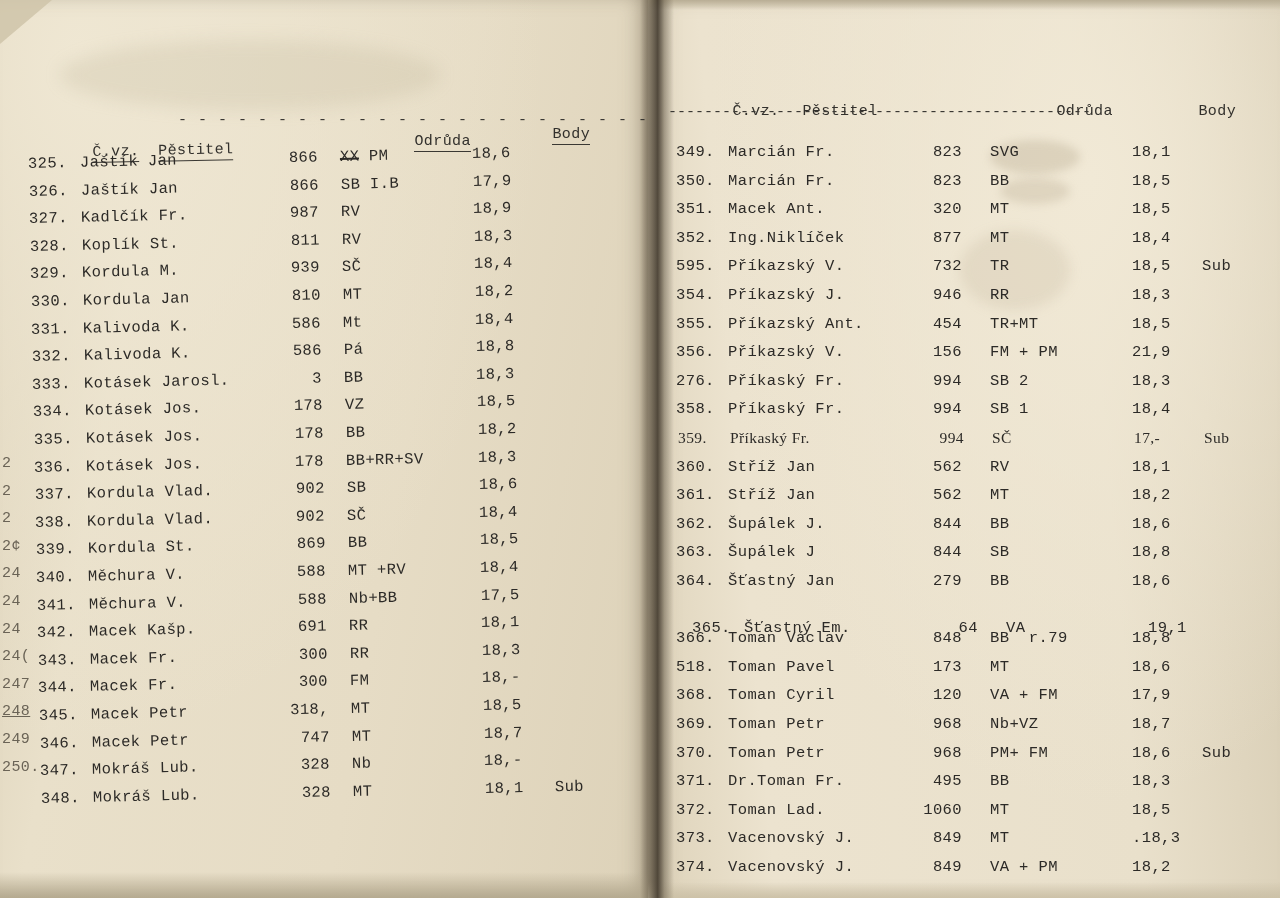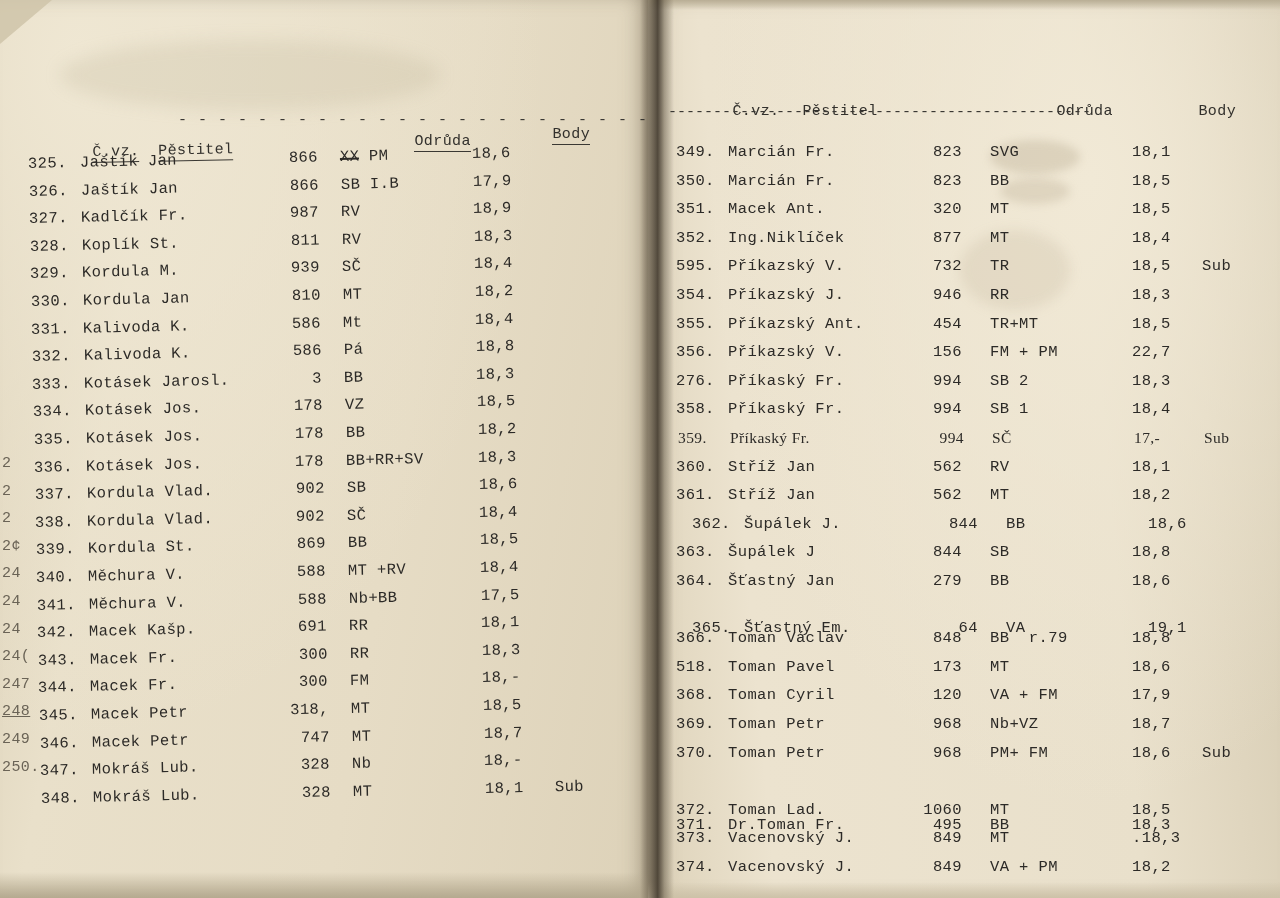--- a/index.html
+++ b/index.html
@@ -254,35 +254,35 @@
     <div class="dashline" style="left:20px;top:104px;letter-spacing:0;">-----------------------------------------------</div>
 
     <div id="rows-right">
         <div class="row" style="left: 28px; top: 138px;"><span class="c-num">349.</span><span class="c-name" style="width:178px">Marcián Fr.</span><span class="c-code" style="width:56px">823</span><span class="c-var" style="width:142px;padding-left:28px">SVG</span><span class="c-pts">18,1</span></div>
         <div class="row" style="left: 28px; top: 166.6px;"><span class="c-num">350.</span><span class="c-name" style="width:178px">Marcián Fr.</span><span class="c-code" style="width:56px">823</span><span class="c-var" style="width:142px;padding-left:28px">BB</span><span class="c-pts">18,5</span></div>
         <div class="row" style="left: 28px; top: 195.2px;"><span class="c-num">351.</span><span class="c-name" style="width:178px">Macek Ant.</span><span class="c-code" style="width:56px">320</span><span class="c-var" style="width:142px;padding-left:28px">MT</span><span class="c-pts">18,5</span></div>
         <div class="row" style="left: 28px; top: 223.8px;"><span class="c-num">352.</span><span class="c-name" style="width:178px">Ing.Niklíček</span><span class="c-code" style="width:56px">877</span><span class="c-var" style="width:142px;padding-left:28px">MT</span><span class="c-pts">18,4</span></div>
         <div class="row" style="left: 28px; top: 252.4px;"><span class="c-num">595.</span><span class="c-name" style="width:178px">Příkazský V.</span><span class="c-code" style="width:56px">732</span><span class="c-var" style="width:142px;padding-left:28px">TR</span><span class="c-pts">18,5</span><span class="c-sub">Sub</span></div>
         <div class="row" style="left: 28px; top: 281px;"><span class="c-num">354.</span><span class="c-name" style="width:178px">Příkazský J.</span><span class="c-code" style="width:56px">946</span><span class="c-var" style="width:142px;padding-left:28px">RR</span><span class="c-pts">18,3</span></div>
         <div class="row" style="left: 28px; top: 309.6px;"><span class="c-num">355.</span><span class="c-name" style="width:178px">Příkazský Ant.</span><span class="c-code" style="width:56px">454</span><span class="c-var" style="width:142px;padding-left:28px">TR+MT</span><span class="c-pts">18,5</span></div>
-        <div class="row" style="left: 28px; top: 338.2px;"><span class="c-num">356.</span><span class="c-name" style="width:178px">Příkazský V.</span><span class="c-code" style="width:56px">156</span><span class="c-var" style="width:142px;padding-left:28px">FM + PM</span><span class="c-pts">22,7</span></div>
+        <div class="row" style="left: 28px; top: 338.2px;"><span class="c-num">356.</span><span class="c-name" style="width:178px">Příkazský V.</span><span class="c-code" style="width:56px">156</span><span class="c-var" style="width:142px;padding-left:28px">FM + PM</span><span class="c-pts">21,9</span></div>
         <div class="row" style="left: 28px; top: 366.8px;"><span class="c-num">276.</span><span class="c-name" style="width:178px">Příkaský Fr.</span><span class="c-code" style="width:56px">994</span><span class="c-var" style="width:142px;padding-left:28px">SB 2</span><span class="c-pts">18,3</span></div>
         <div class="row" style="left: 28px; top: 395.4px;"><span class="c-num">358.</span><span class="c-name" style="width:178px">Příkaský Fr.</span><span class="c-code" style="width:56px">994</span><span class="c-var" style="width:142px;padding-left:28px">SB 1</span><span class="c-pts">18,4</span></div>
         <div class="row" style="left: 30px; top: 424px; font-family: Liberation Serif, serif;"><span class="c-num">359.</span><span class="c-name" style="width:178px">Příkaský Fr.</span><span class="c-code" style="width:56px">994</span><span class="c-var" style="width:142px;padding-left:28px">SČ</span><span class="c-pts">17,-</span><span class="c-sub">Sub</span></div>
         <div class="row" style="left: 28px; top: 452.6px;"><span class="c-num">360.</span><span class="c-name" style="width:178px">Stříž Jan</span><span class="c-code" style="width:56px">562</span><span class="c-var" style="width:142px;padding-left:28px">RV</span><span class="c-pts">18,1</span></div>
         <div class="row" style="left: 28px; top: 481.2px;"><span class="c-num">361.</span><span class="c-name" style="width:178px">Stříž Jan</span><span class="c-code" style="width:56px">562</span><span class="c-var" style="width:142px;padding-left:28px">MT</span><span class="c-pts">18,2</span></div>
-        <div class="row" style="left: 28px; top: 509.8px; margin-left: 16px;"><span class="c-num">362.</span><span class="c-name" style="width:178px">Šupálek J.</span><span class="c-code" style="width:56px">844</span><span class="c-var" style="width:142px;padding-left:28px">BB</span><span class="c-pts">18,6</span></div>
+        <div class="row" style="left: 28px; top: 509.8px;"><span class="c-num">362.</span><span class="c-name" style="width:178px">Šupálek J.</span><span class="c-code" style="width:56px">844</span><span class="c-var" style="width:142px;padding-left:28px">BB</span><span class="c-pts">18,6</span></div>
         <div class="row" style="left: 28px; top: 538.4px;"><span class="c-num">363.</span><span class="c-name" style="width:178px">Šupálek J</span><span class="c-code" style="width:56px">844</span><span class="c-var" style="width:142px;padding-left:28px">SB</span><span class="c-pts">18,8</span></div>
         <div class="row" style="left: 28px; top: 567px;"><span class="c-num">364.</span><span class="c-name" style="width:178px">Šťastný Jan</span><span class="c-code" style="width:56px">279</span><span class="c-var" style="width:142px;padding-left:28px">BB</span><span class="c-pts">18,6</span></div>
         <div class="row" style="left: 28px; top: 614px; margin-left: 16px;"><span class="c-num">365.</span><span class="c-name" style="width:178px">Šťastný Em.</span><span class="c-code" style="width:56px">64</span><span class="c-var" style="width:142px;padding-left:28px">VA</span><span class="c-pts">19,1</span></div>
         <div class="row" style="left: 28px; top: 624.2px;"><span class="c-num">366.</span><span class="c-name" style="width:178px">Toman Václav</span><span class="c-code" style="width:56px">848</span><span class="c-var" style="width:142px;padding-left:28px">BB  r.79</span><span class="c-pts">18,8</span></div>
         <div class="row" style="left: 28px; top: 652.8px;"><span class="c-num">518.</span><span class="c-name" style="width:178px">Toman Pavel</span><span class="c-code" style="width:56px">173</span><span class="c-var" style="width:142px;padding-left:28px">MT</span><span class="c-pts">18,6</span></div>
         <div class="row" style="left: 28px; top: 681.4px;"><span class="c-num">368.</span><span class="c-name" style="width:178px">Toman Cyril</span><span class="c-code" style="width:56px">120</span><span class="c-var" style="width:142px;padding-left:28px">VA + FM</span><span class="c-pts">17,9</span></div>
         <div class="row" style="left: 28px; top: 710px;"><span class="c-num">369.</span><span class="c-name" style="width:178px">Toman Petr</span><span class="c-code" style="width:56px">968</span><span class="c-var" style="width:142px;padding-left:28px">Nb+VZ</span><span class="c-pts">18,7</span></div>
         <div class="row" style="left: 28px; top: 738.6px;"><span class="c-num">370.</span><span class="c-name" style="width:178px">Toman Petr</span><span class="c-code" style="width:56px">968</span><span class="c-var" style="width:142px;padding-left:28px">PM+ FM</span><span class="c-pts">18,6</span><span class="c-sub">Sub</span></div>
-        <div class="row" style="left: 28px; top: 767.2px; margin-top: 44px;"><span class="c-num">371.</span><span class="c-name" style="width:178px">Dr.Toman Fr.</span><span class="c-code" style="width:56px">495</span><span class="c-var" style="width:142px;padding-left:28px">BB</span><span class="c-pts">18,3</span></div>
+        <div class="row" style="left: 28px; top: 767.2px;"><span class="c-num">371.</span><span class="c-name" style="width:178px">Dr.Toman Fr.</span><span class="c-code" style="width:56px">495</span><span class="c-var" style="width:142px;padding-left:28px">BB</span><span class="c-pts">18,3</span></div>
         <div class="row" style="left: 28px; top: 795.8px;"><span class="c-num">372.</span><span class="c-name" style="width:178px">Toman Lad.</span><span class="c-code" style="width:56px">1060</span><span class="c-var" style="width:142px;padding-left:28px">MT</span><span class="c-pts">18,5</span></div>
         <div class="row" style="left: 28px; top: 824.4px;"><span class="c-num">373.</span><span class="c-name" style="width:178px">Vacenovský J.</span><span class="c-code" style="width:56px">849</span><span class="c-var" style="width:142px;padding-left:28px">MT</span><span class="c-pts">.18,3</span></div>
         <div class="row" style="left: 28px; top: 853px;"><span class="c-num">374.</span><span class="c-name" style="width:178px">Vacenovský J.</span><span class="c-code" style="width:56px">849</span><span class="c-var" style="width:142px;padding-left:28px">VA + PM</span><span class="c-pts">18,2</span></div>
       </div>
   </div>
 
 </div>
 
 </body></html>

